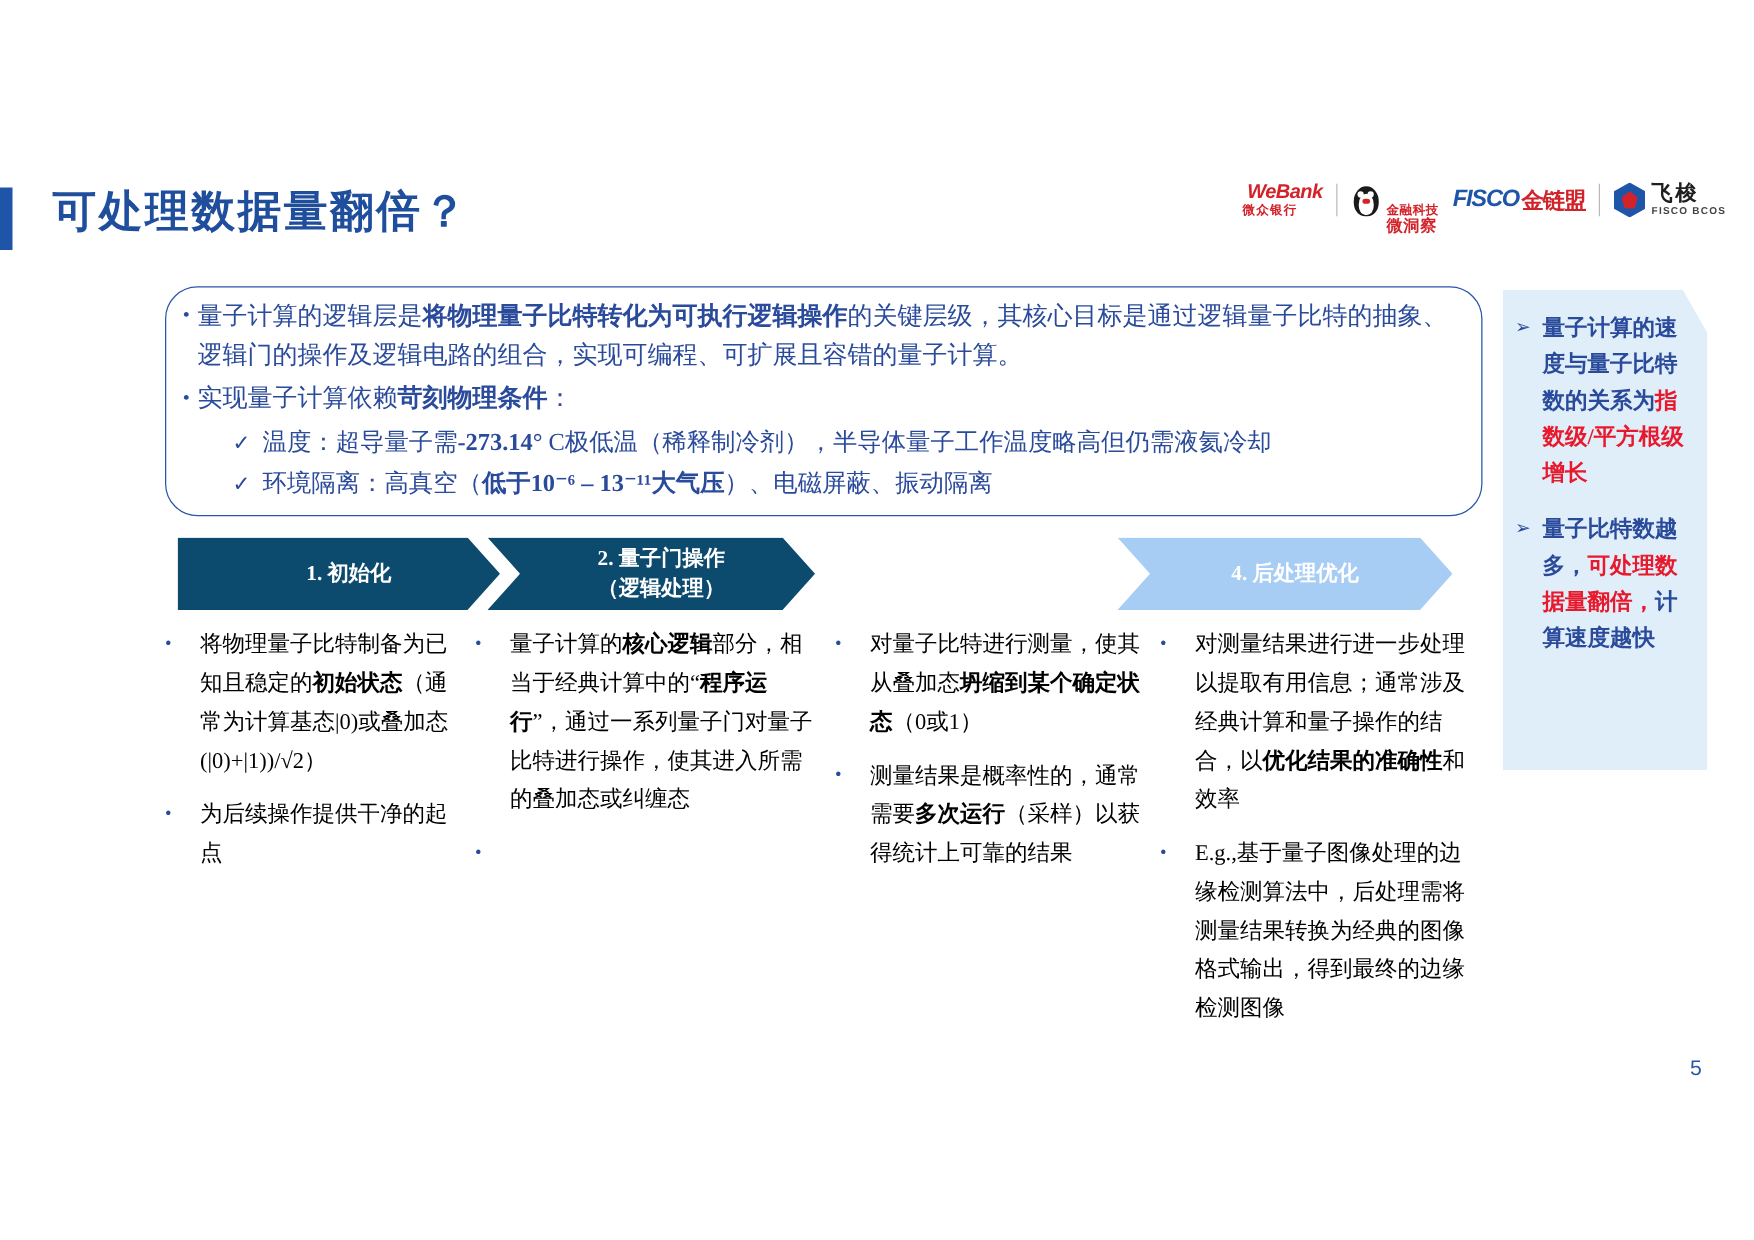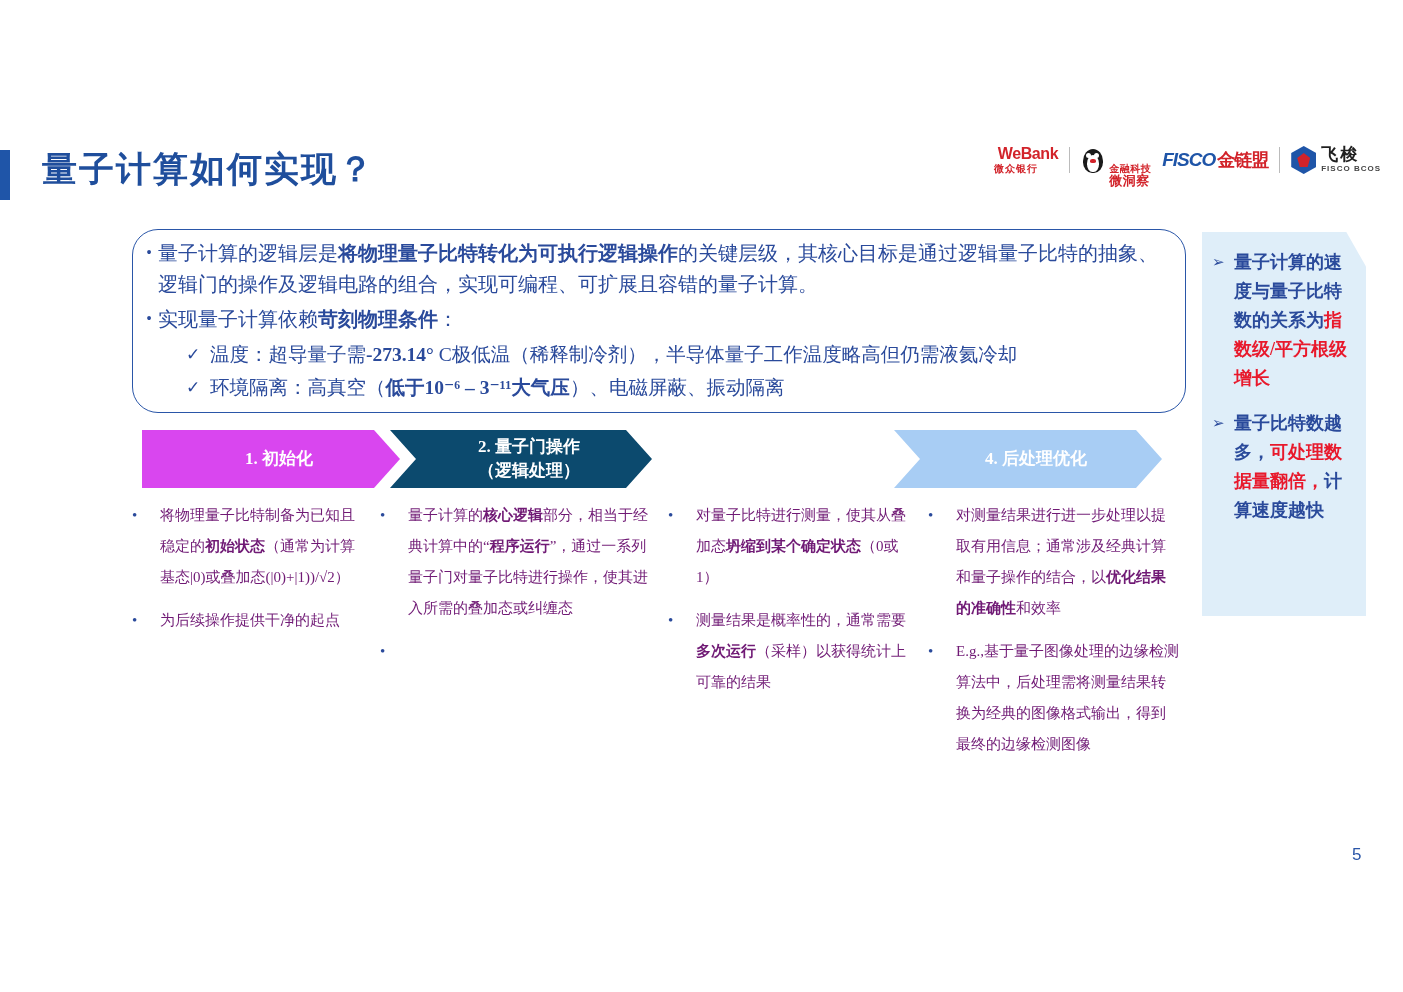--- a/index.html
+++ b/index.html
@@ -49,20 +49,21 @@
   .logo-webank {
     display: flex;
     flex-direction: column;
     align-items: center;
     line-height: 1;
   }
   .logo-webank .lw-en {
     font-family: "Liberation Sans", sans-serif;
     font-size: 16px;
     font-weight: bold;
+    font-style: italic;
     color: #D2232A;
     letter-spacing: -0.4px;
     margin-left: 24px;
   }
   .logo-webank .lw-cn {
     font-family: "Liberation Sans", sans-serif;
     font-size: 10px;
     font-weight: bold;
     color: #D2232A;
     letter-spacing: 1px;
@@ -297,23 +298,23 @@
   }
   .col-bullet {
     width: 28px;
     flex: 0 0 28px;
     text-align: left;
     font-size: 15px;
     line-height: 31px;
     color: #2A4A9B;
   }
   .col-text {
-    font-size: 15px;
+    font-size: 18px;
     line-height: 31px;
-    color: #701a75;
+    color: #000000;
     flex: 1;
   }
   .col-text b { font-weight: bold; }
 
   
   .side-note {
     position: absolute;
     left: 1202px;
     top: 232px;
     width: 164px;
@@ -357,21 +358,21 @@
     top: 845px;
     font-family: "Liberation Sans", sans-serif;
     font-size: 17px;
     color: #2A56A8;
   }
 </style>
 </head>
 <body>
 
 <div class="title-accent"></div>
-<div class="page-title">量子计算如何实现？</div>
+<div class="page-title">可处理数据量翻倍？</div>
 
 <div class="logo-bar">
   <div class="logo-webank">
     <span class="lw-en">WeBank</span>
     <span class="lw-cn">微众银行</span>
   </div>
   <div class="logo-sep"></div>
   <div class="logo-wdc">
     <div class="penguin">
       <div class="p-body"></div>
@@ -409,27 +410,27 @@
       <span class="bullet-dot">•</span>
       <div class="intro-text">实现量子计算依赖<b>苛刻物理条件</b>：</div>
     </div>
     <div class="sub-list">
       <div class="sub-item">
         <span class="check-mark">✓</span>
         <div class="sub-text">温度：超导量子需<b>-273.14°</b> C极低温（稀释制冷剂），半导体量子工作温度略高但仍需液氦冷却</div>
       </div>
       <div class="sub-item">
         <span class="check-mark">✓</span>
-        <div class="sub-text">环境隔离：高真空（<b>低于10⁻⁶ – 3⁻¹¹大气压</b>）、电磁屏蔽、振动隔离</div>
+        <div class="sub-text">环境隔离：高真空（<b>低于10⁻⁶ – 13⁻¹¹大气压</b>）、电磁屏蔽、振动隔离</div>
       </div>
     </div>
   </div>
 
 <div class="chevron-row">
-    <div class="chev first" style="left: 0px; width: 258px; background: #d946ef; z-index: 10;">
+    <div class="chev first" style="left: 0px; width: 258px; background: #0c4a6e; z-index: 10;">
       <div class="chev-label">1. 初始化</div>
     </div>
     <div class="chev" style="left: 248px; width: 262px; background: #0c4a6e; z-index: 9;">
       <div class="chev-label">2. 量子门操作<br>（逻辑处理）</div>
     </div>
     <div class="chev" style="left: 752px; width: 268px; background: rgb(168, 205, 244); z-index: 7; font-family: Liberation Serif, serif;">
       <div class="chev-label">4. 后处理优化</div>
     </div>
   </div>
 

